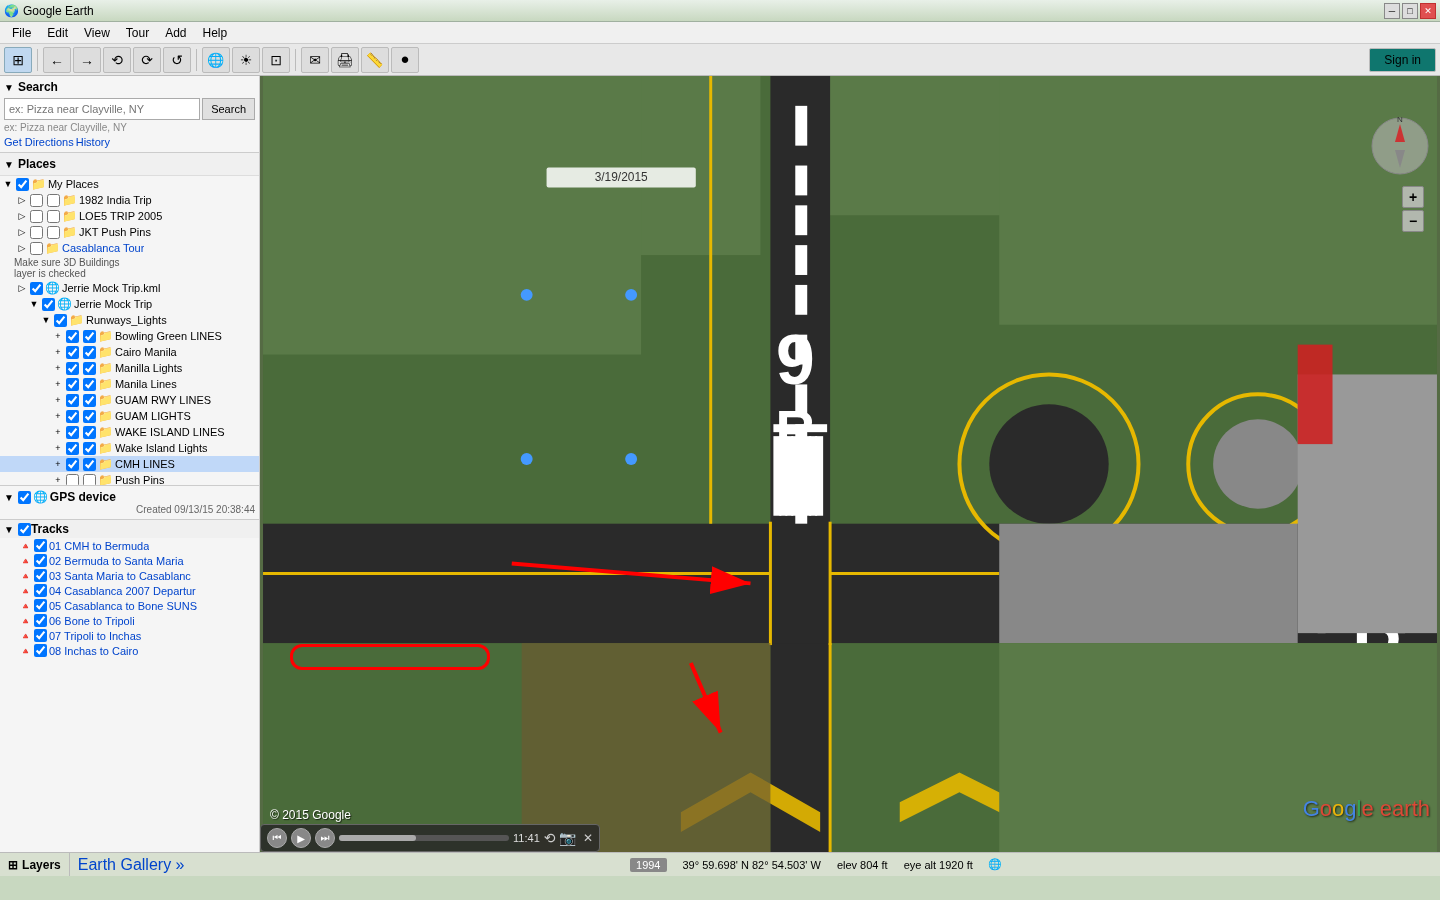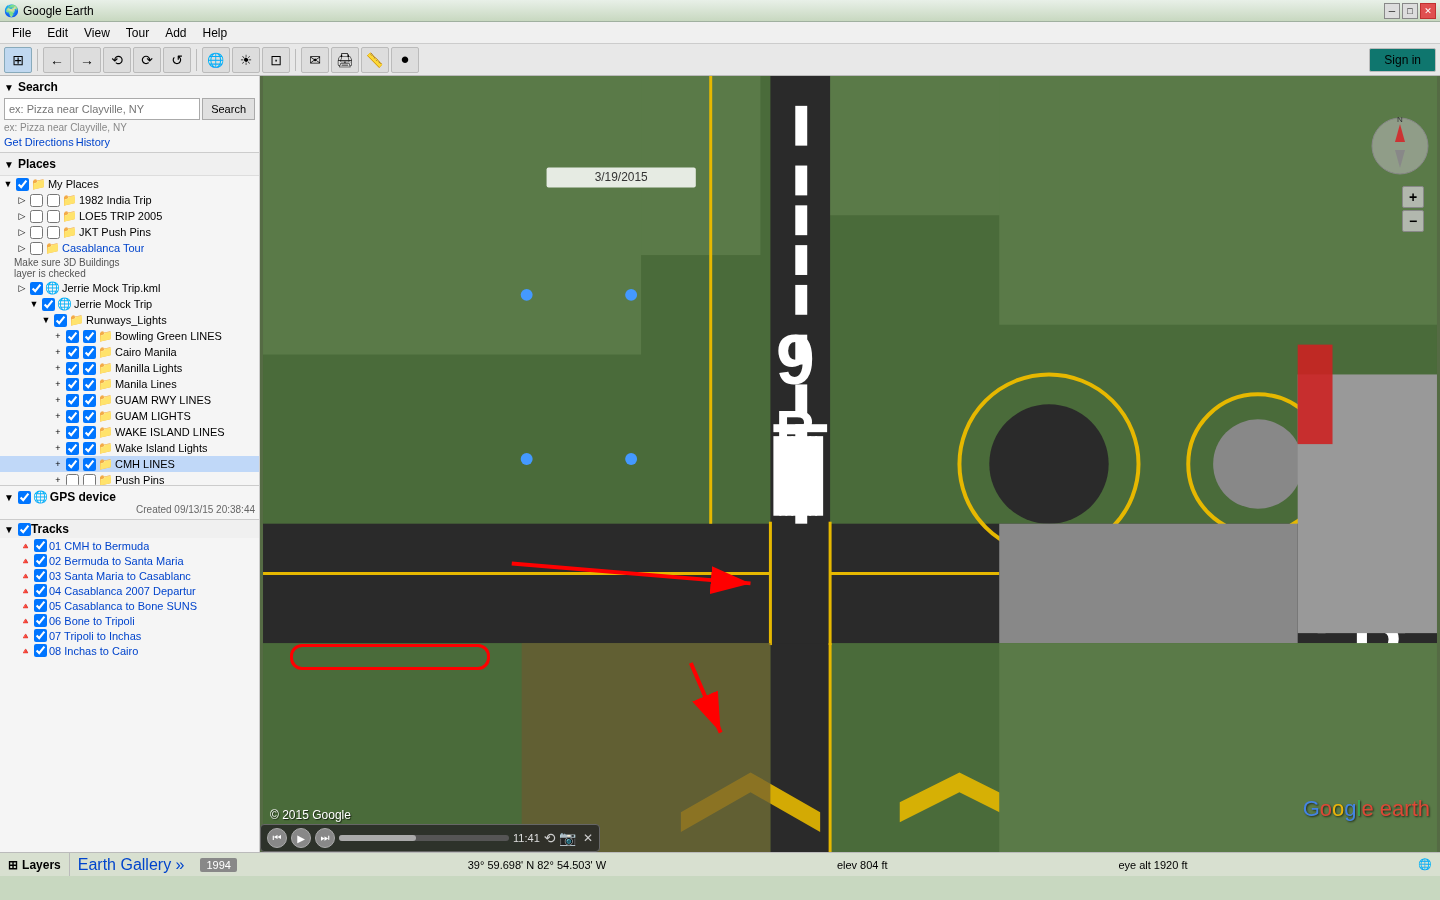--- a/index.html
+++ b/index.html
@@ -705,21 +705,21 @@
 
 <div id="bottom-bar">
   <div id="layers-btn">
     <span>⊞</span>
     <span>Layers</span>
   </div>
   <div id="earth-gallery-btn">
     <span>Earth Gallery »</span>
   </div>
 
-  <div style="flex:1; display:flex; align-items:center; justify-content:space-between; padding:0 8px; gap:16px; font-size:11px;">
+  <div style="flex:1; display:flex; align-items:center; justify-content:center; padding:0 8px; gap:16px; font-size:11px;">
     <span style="background:#888;color:white;padding:1px 6px;border-radius:2px;font-size:11px;">
       <span>1994</span>
     </span>
     <span>39° 59.698' N  82° 54.503' W</span>
     <span>elev  804 ft</span>
     <span>eye alt  1920 ft</span>
     <span>🌐</span>
   </div>
 </div>
 

